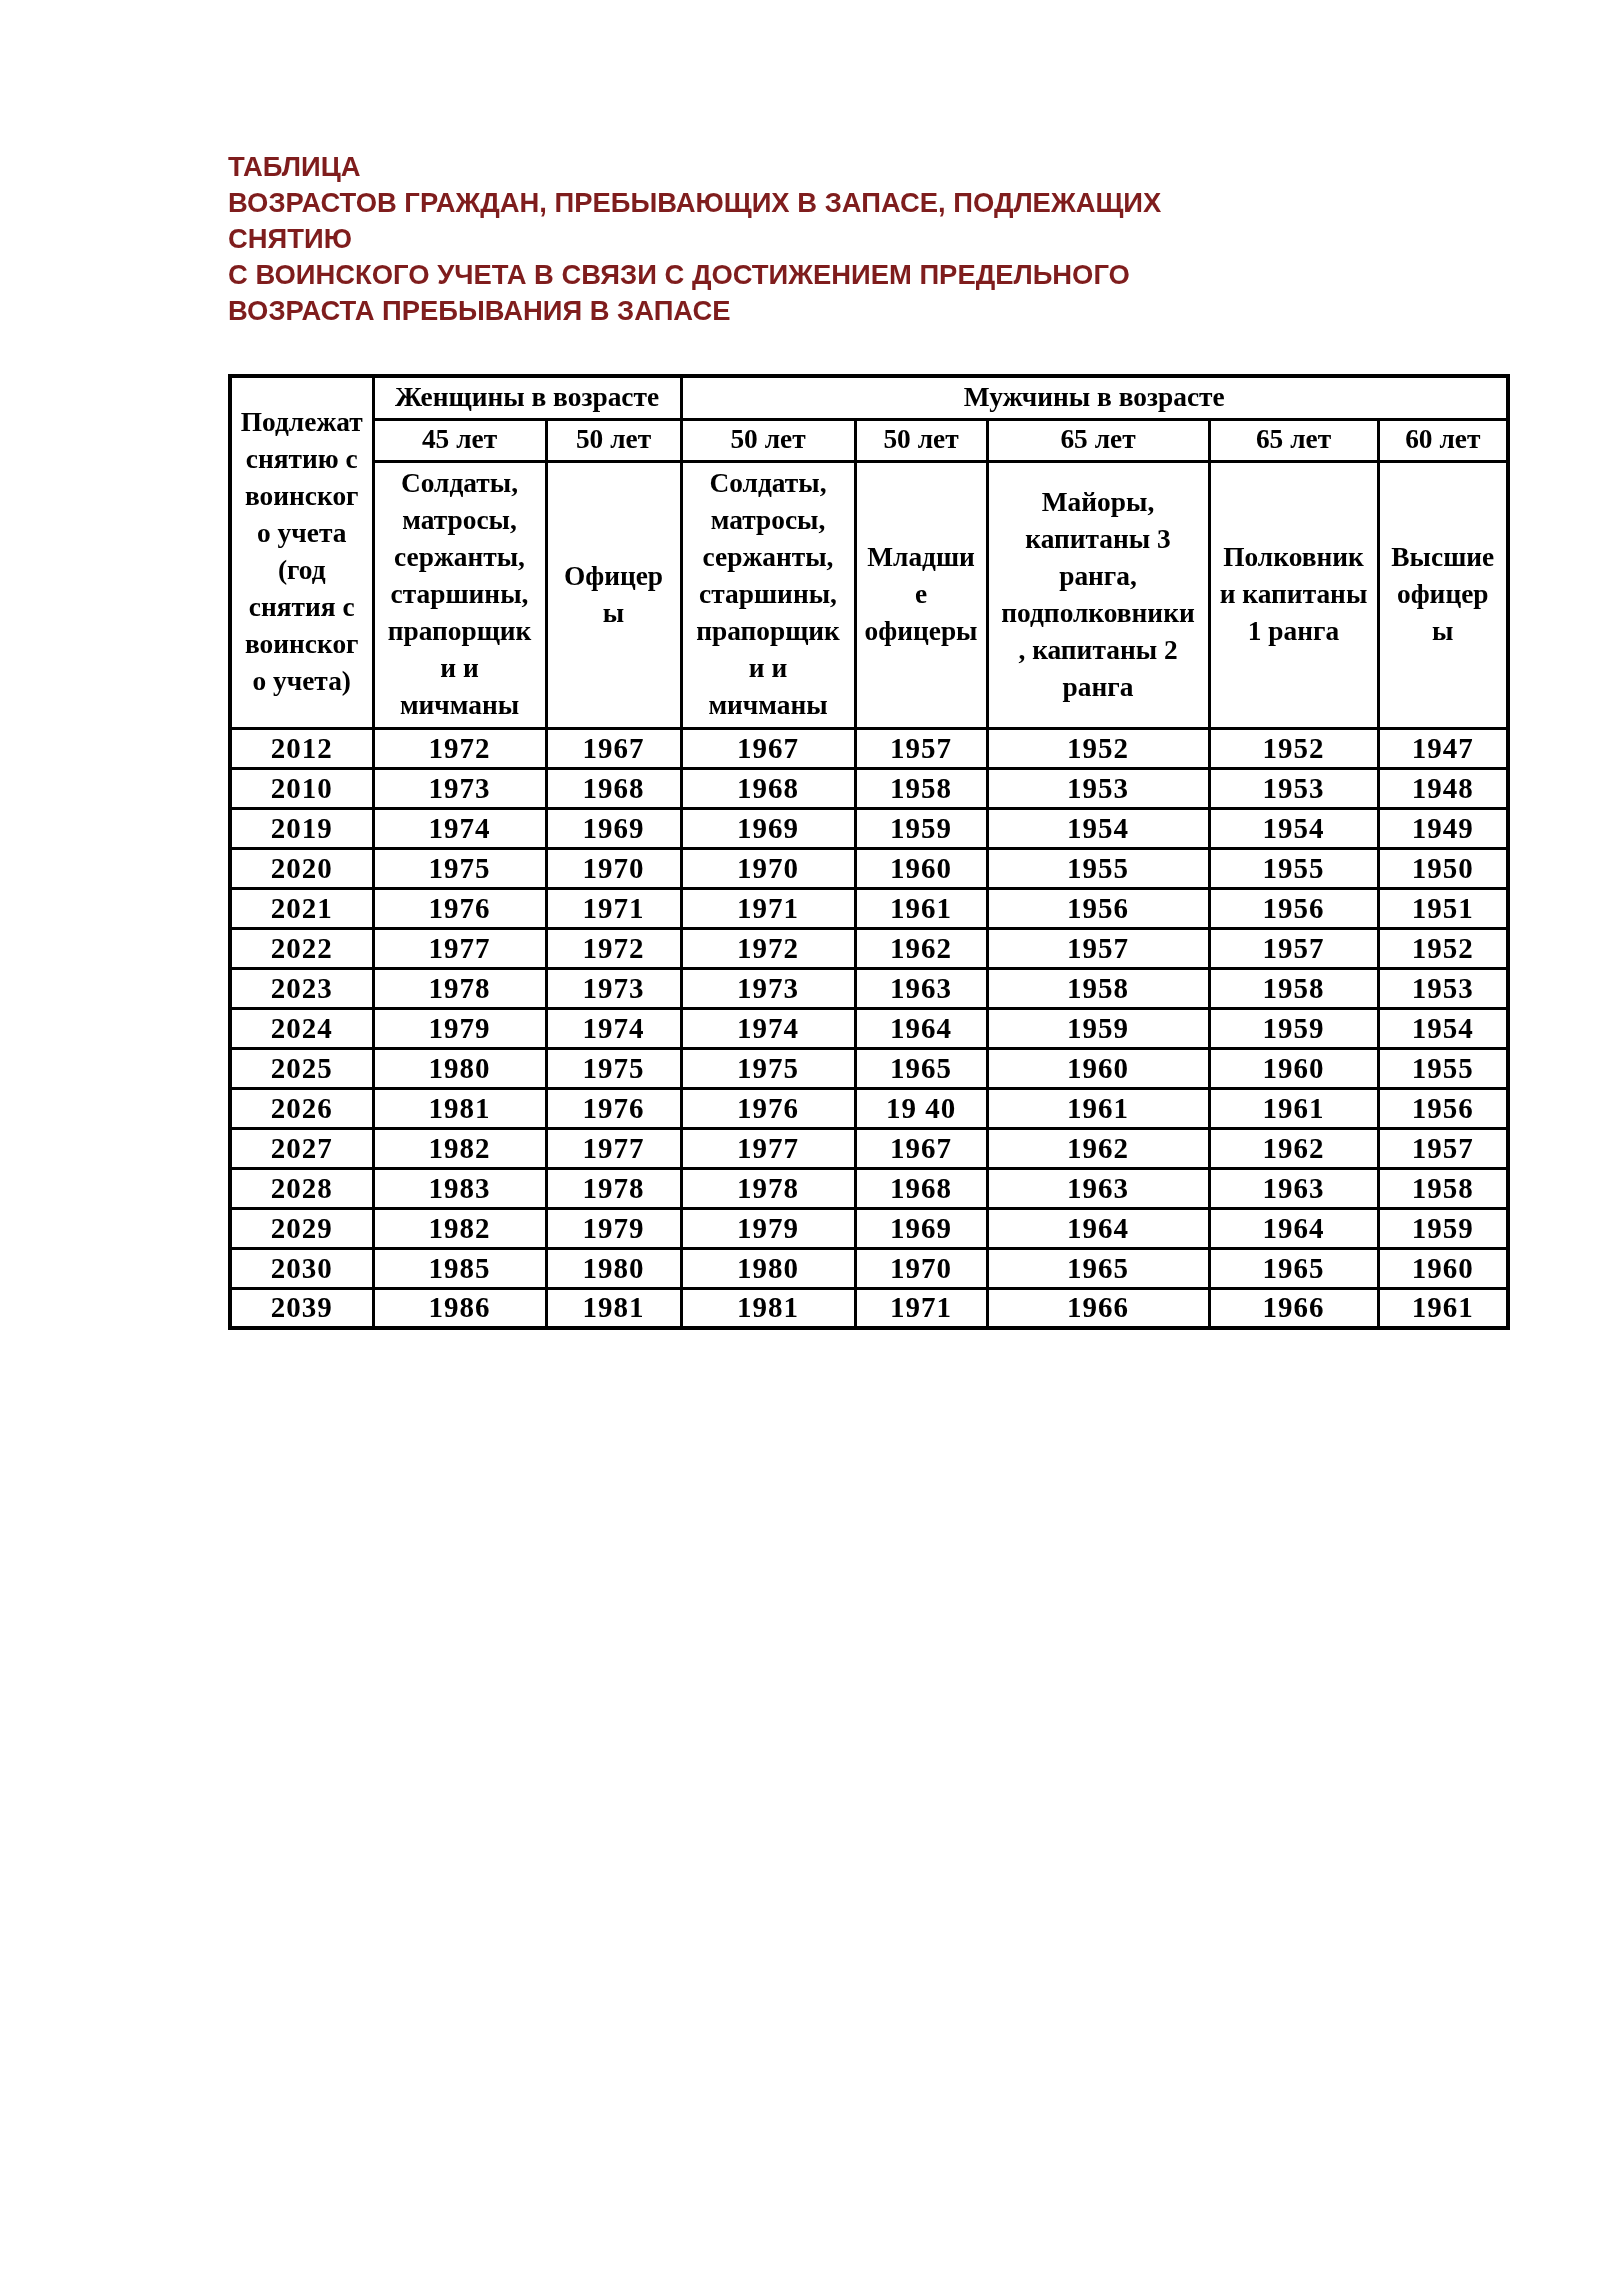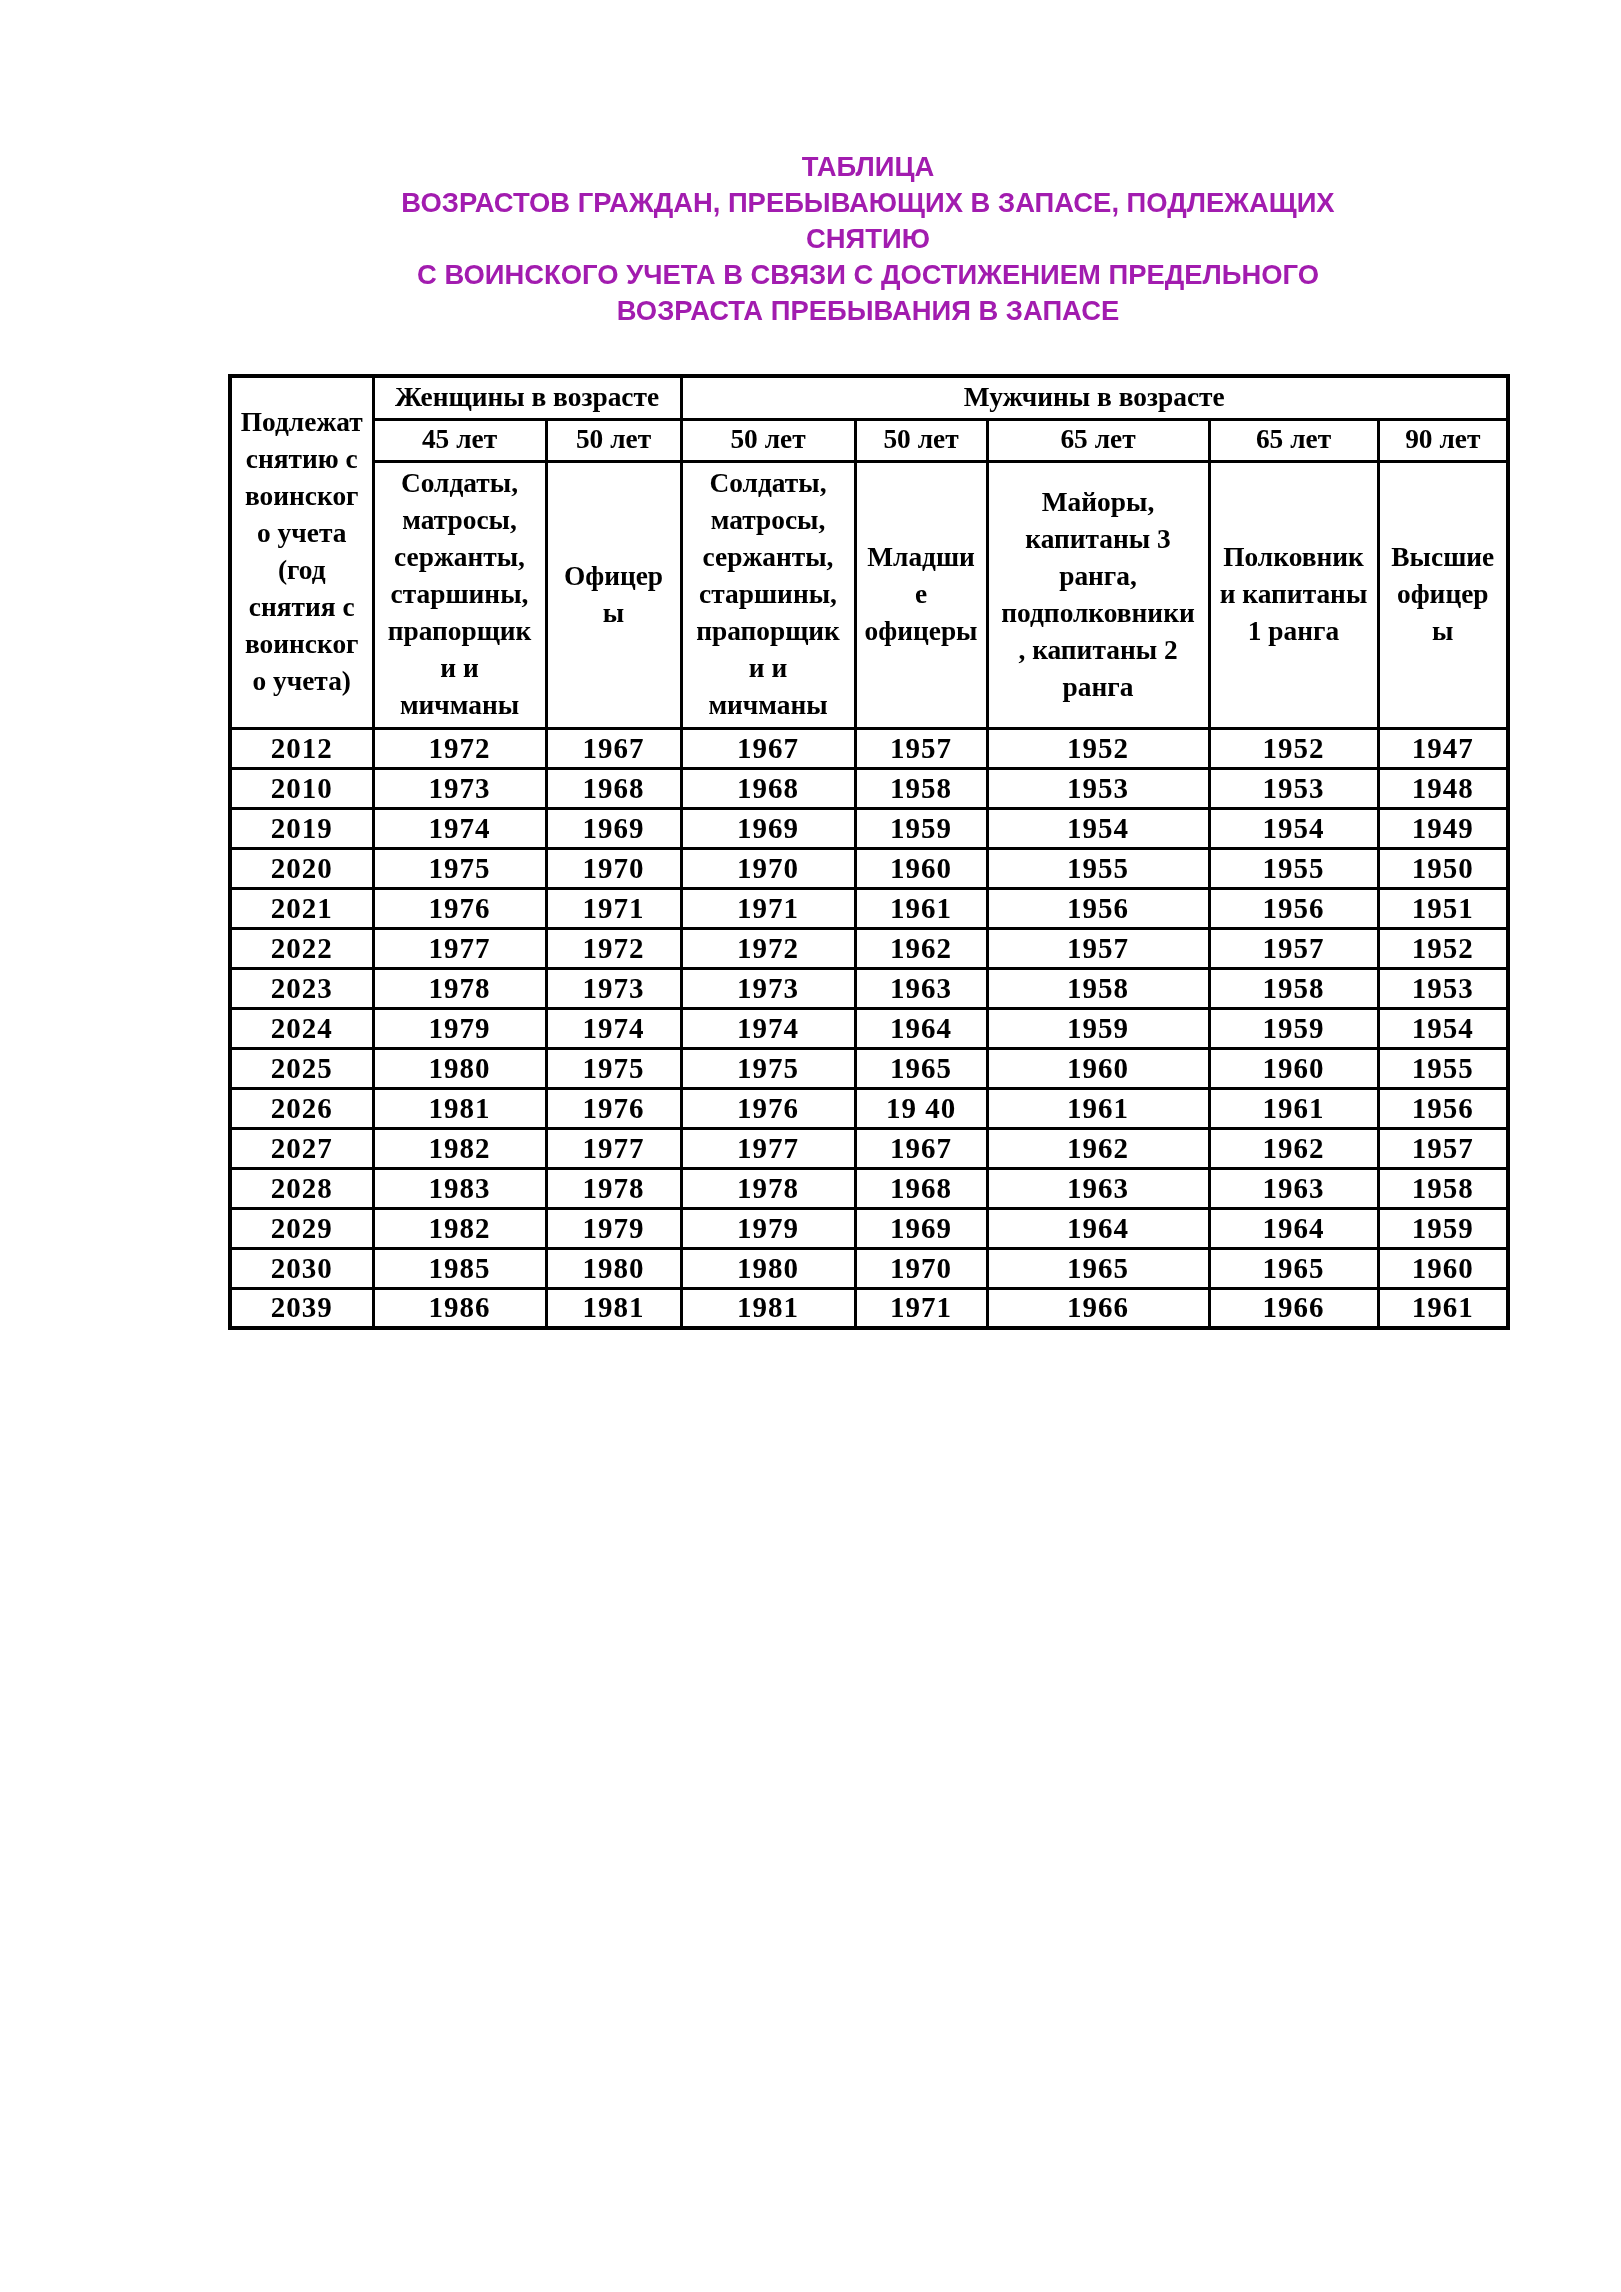--- a/index.html
+++ b/index.html
@@ -19,23 +19,22 @@
     position: absolute;
     left: 228px;
     top: 149px;
     width: 1280px;
   }
   .doc-title {
     font-family: "Liberation Sans", sans-serif;
     font-weight: bold;
     font-size: 27.4px;
     line-height: 36px;
-    text-align: center;
     white-space: pre-line;
-    color: #a21caf;
+    color: #7f1d1d;
     margin: 0 0 45px 0;
   }
   table.reserve-table {
     border-collapse: collapse;
     table-layout: fixed;
     width: 1279px;
     border: 4.9px solid #000000;
     font-weight: bold;
   }
   table.reserve-table td {
@@ -109,21 +108,21 @@
           <td class="group-cell" colspan="2">Женщины в возрасте</td>
           <td class="group-cell" colspan="5">Мужчины в возрасте</td>
         </tr>
         <tr class="hrow-2">
           <td class="age-cell">45 лет</td>
           <td class="age-cell">50 лет</td>
           <td class="age-cell">50 лет</td>
           <td class="age-cell">50 лет</td>
           <td class="age-cell">65 лет</td>
           <td class="age-cell">65 лет</td>
-          <td class="age-cell">90 лет</td>
+          <td class="age-cell">60 лет</td>
         </tr>
         <tr class="hrow-3">
           <td class="rank-cell">Солдаты,
 матросы,
 сержанты,
 старшины,
 прапорщик
 и и
 мичманы</td>
           <td class="rank-cell">Офицер

